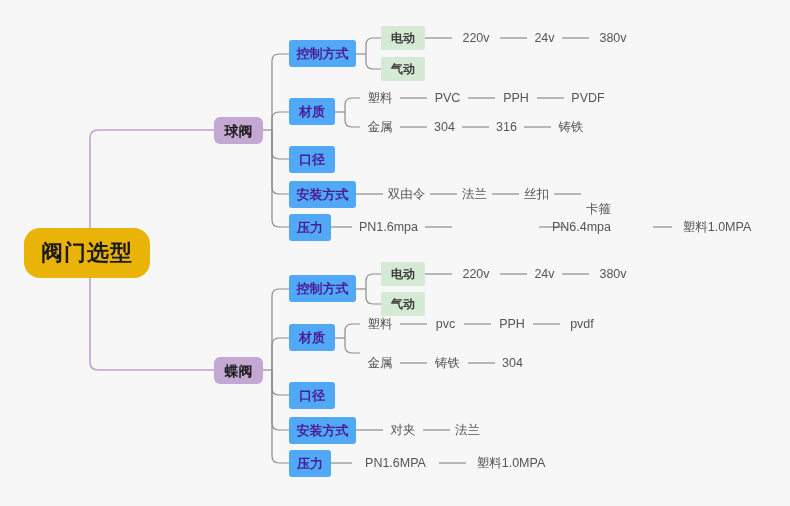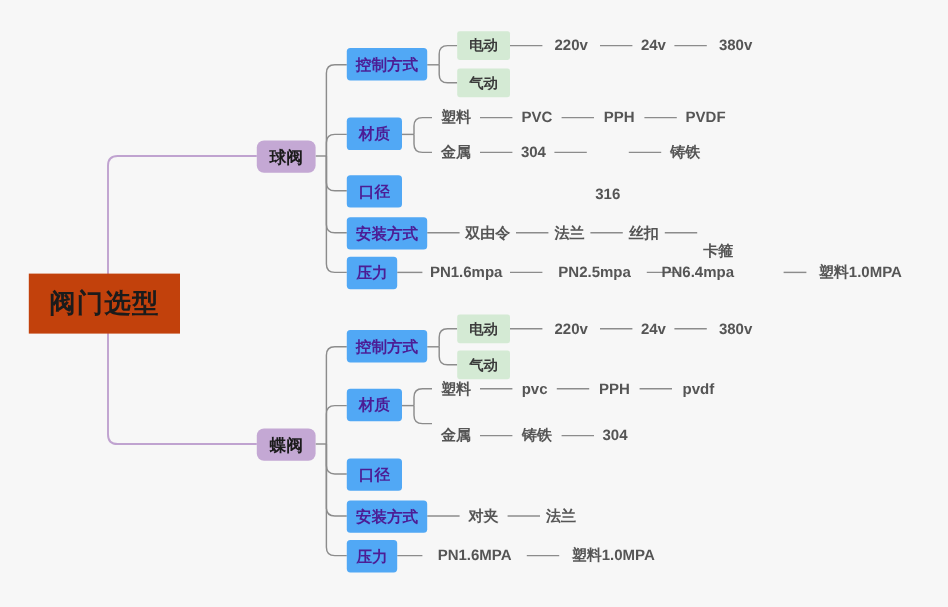--- a/index.html
+++ b/index.html
@@ -30,22 +30,22 @@
   .node {
     position: absolute;
     box-sizing: border-box;
     display: flex;
     align-items: center;
     justify-content: center;
     white-space: nowrap;
     line-height: 1;
   }
   .node.root {
-    background: #c2410c;
-    border-radius: 0;
+    background: #eab308;
+    border-radius: 16px;
     color: #1b1b1b;
     font-size: 22px;
     font-weight: bold;
     letter-spacing: 1px;
     padding: 0 14px;
   }
   .node.l2 {
     background: #c4a8d4;
     border-radius: 6px;
     color: #1b1b1b;
@@ -65,21 +65,21 @@
     background: #d4ead4;
     border-radius: 2px;
     color: #3b3b3b;
     font-size: 12px;
     font-weight: bold;
     padding: 0 8px;
   }
   .node.plain {
     color: #555555;
     font-size: 12.5px;
-    font-weight: bold;
+    font-weight: normal;
     background: transparent;
     padding: 0;
   }
   .node.plain.lat {
     font-size: 12.5px;
   }
 </style>
 </head>
 <body>
 
@@ -202,21 +202,21 @@
   </div>
   <div class="node plain lat" style="left:495px; top:88px; width:42px; height:20px;">
     <span>PPH</span>
   </div>
   <div class="node plain lat" style="left:564px; top:88px; width:48px; height:20px;">
     <span>PVDF</span>
   </div>
   <div class="node plain lat" style="left:427px; top:117px; width:35px; height:20px;">
     <span>304</span>
   </div>
-  <div class="node plain lat" style="left:489px; top:117px; width:35px; height:20px;margin-top:35px;">
+  <div class="node plain lat" style="left:489px; top:117px; width:35px; height:20px;">
     <span>316</span>
   </div>
   <div class="node plain" style="left:551px; top:117px; width:40px; height:20px;">
     <span>铸铁</span>
   </div>
 
   <div class="node l3" style="left:289px; top:146px; width:46px; height:27px;">
     <span>口径</span>
   </div>
 
@@ -235,23 +235,20 @@
   <div class="node plain" style="left:581px; top:199px; width:35px; height:20px;">
     <span>卡箍</span>
   </div>
 
   <div class="node l3" style="left:289px; top:214px; width:42px; height:27px;">
     <span>压力</span>
   </div>
   <div class="node plain lat" style="left:352px; top:217px; width:73px; height:20px;">
     <span>PN1.6mpa</span>
   </div>
-  <div class="node plain lat" style="left:452px; top:217px; width:87px; height:20px;">
-    <span>PN2.5mpa</span>
-  </div>
   <div class="node plain lat" style="left:538px; top:217px; width:87px; height:20px;">
     <span>PN6.4mpa</span>
   </div>
   <div class="node plain" style="left:672px; top:217px; width:90px; height:20px;">
     <span>塑料1.0MPA</span>
   </div>
 
   <div class="node l2" style="left:214px; top:357px; width:49px; height:27px;">
     <span>蝶阀</span>
   </div>

